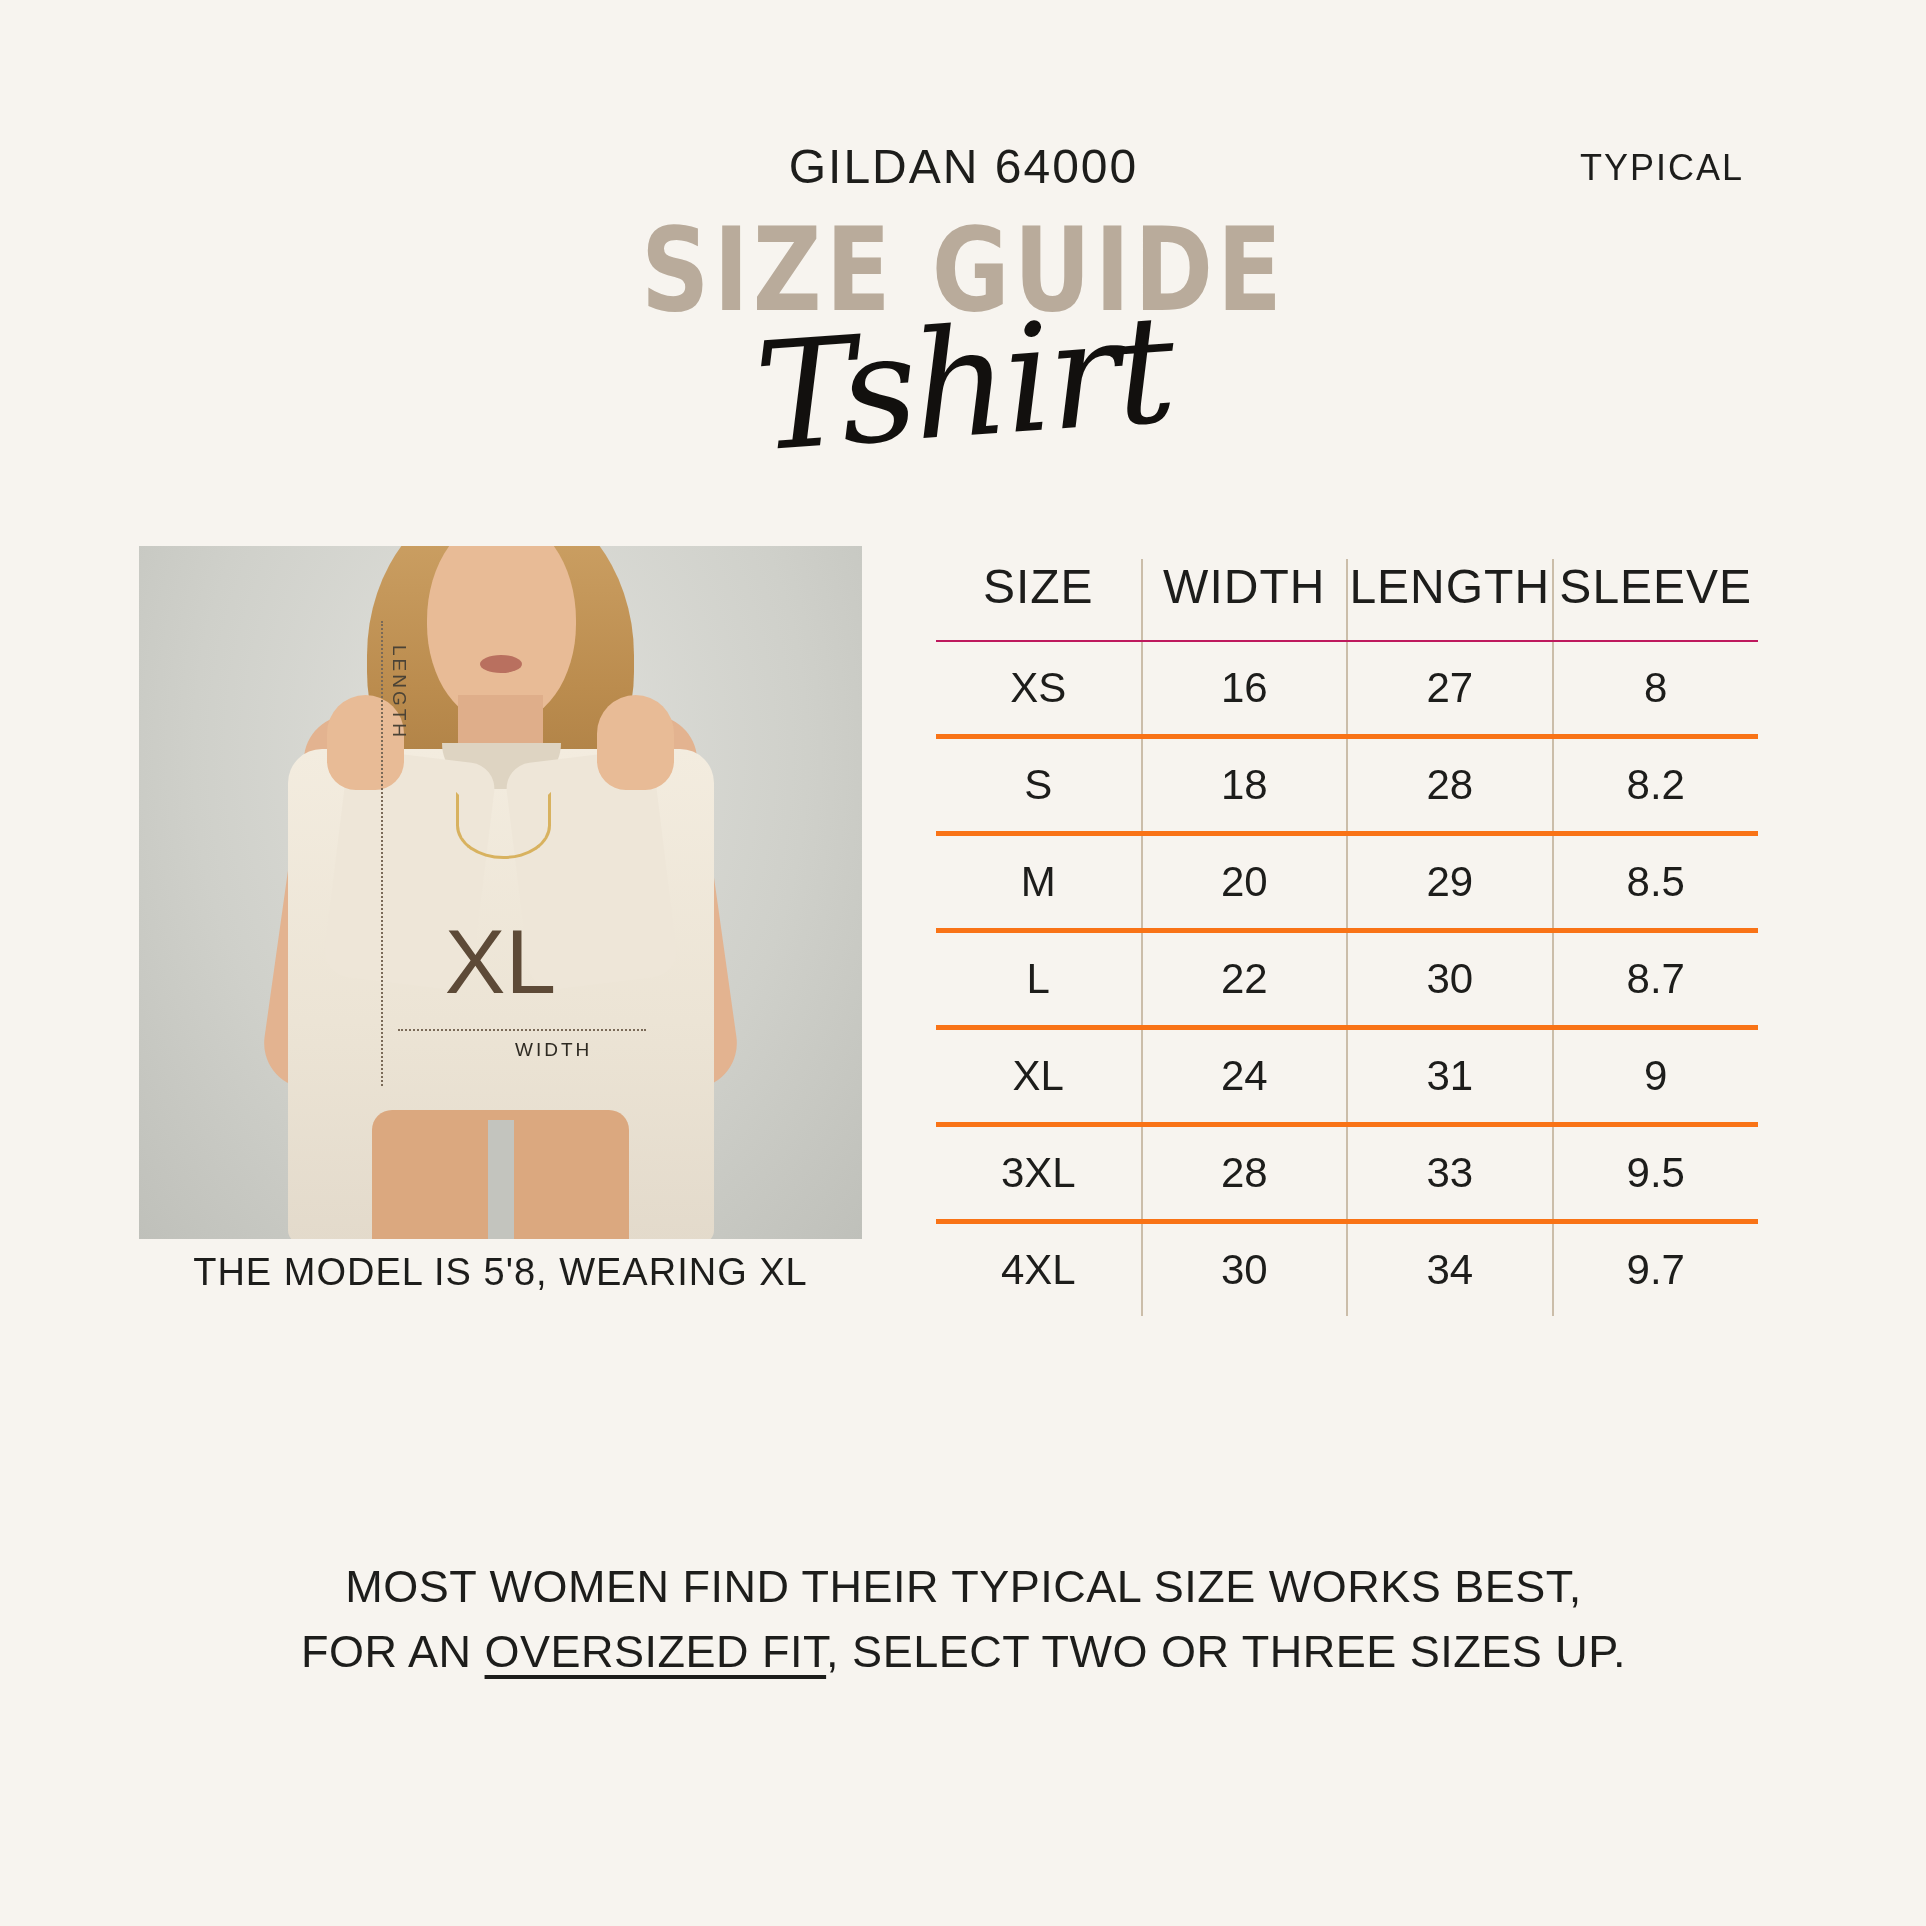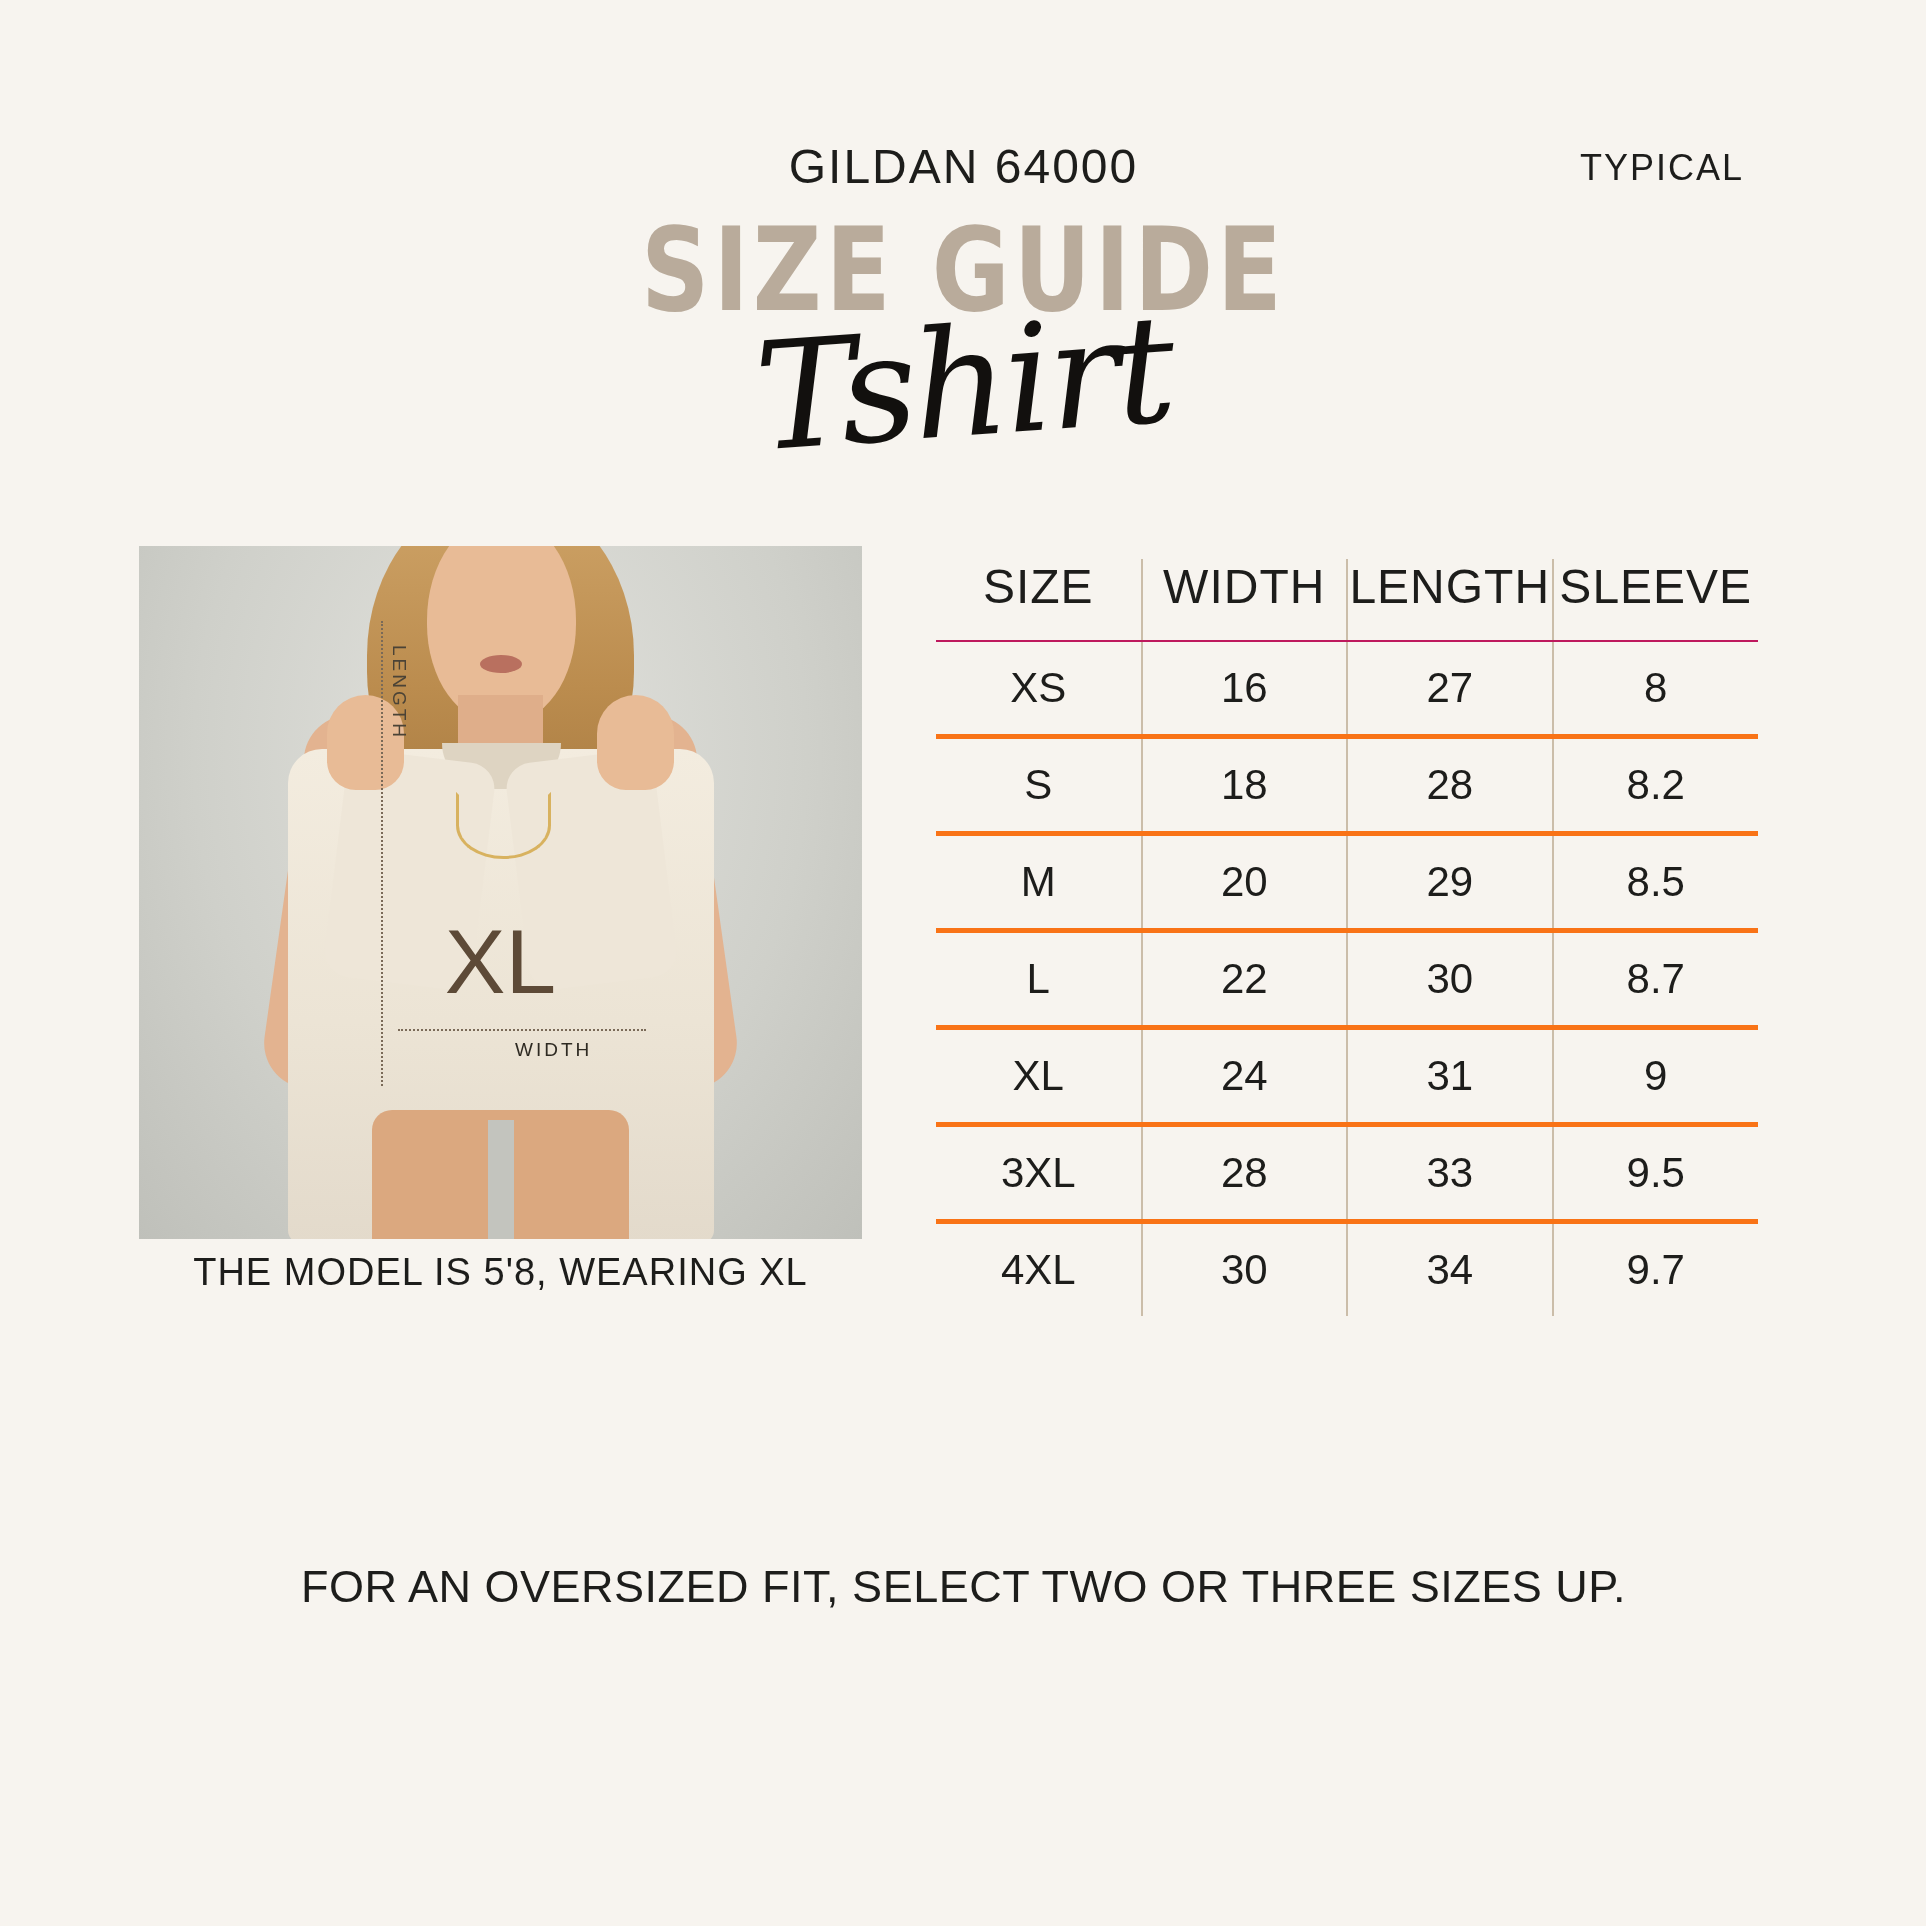--- a/index.html
+++ b/index.html
@@ -319,20 +319,21 @@
     left: 0;
     top: 1554px;
     width: 1927px;
     text-align: center;
     font-size: 45px;
     line-height: 1.45;
     color: #1d1d1b;
     letter-spacing: 0.5px;
   }
   .note .u {
+    text-decoration: underline;
     text-underline-offset: 8px;
   }
 </style>
 </head>
 <body>
 
 <div class="header">
   <div class="brand-code">GILDAN 64000</div>
   <div class="units">TYPICAL</div>
   <div class="title-main">SIZE GUIDE</div>
@@ -417,17 +418,18 @@
         <td>4XL</td>
         <td>30</td>
         <td>34</td>
         <td>9.7</td>
       </tr>
     </tbody>
   </table>
 </div>
 
 <div class="note">
+  <div>MOST WOMEN FIND THEIR TYPICAL SIZE WORKS BEST,</div>
   <div>
     <span>FOR AN </span><span class="u">OVERSIZED FIT</span><span>, SELECT TWO OR THREE SIZES UP.</span>
   </div>
 </div>
 
 
 </body></html>

